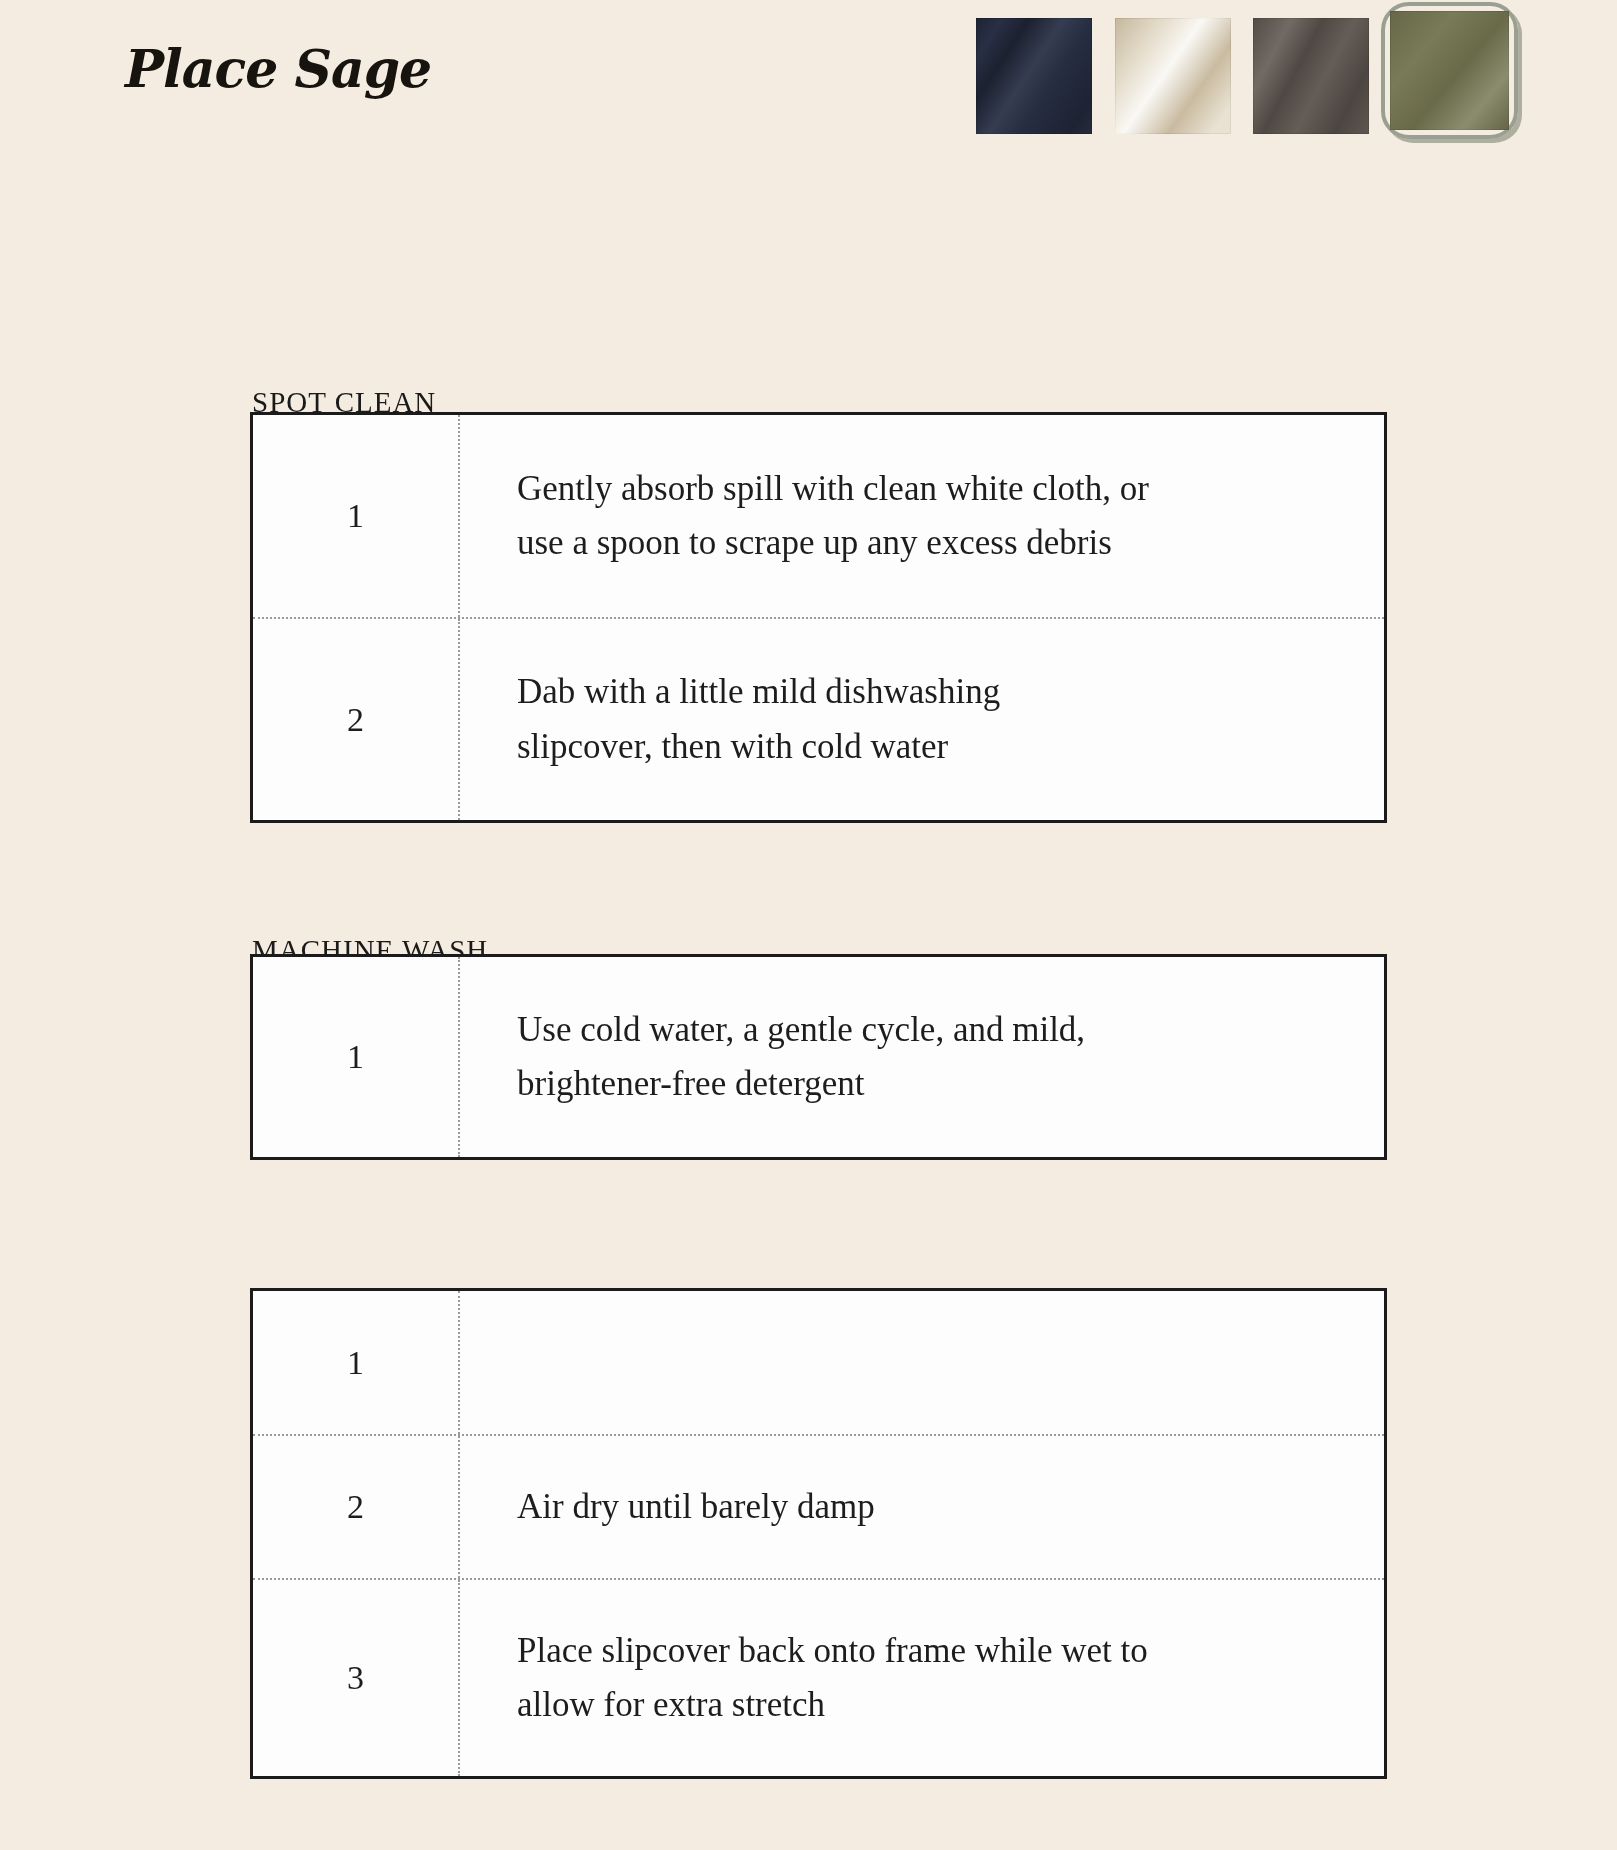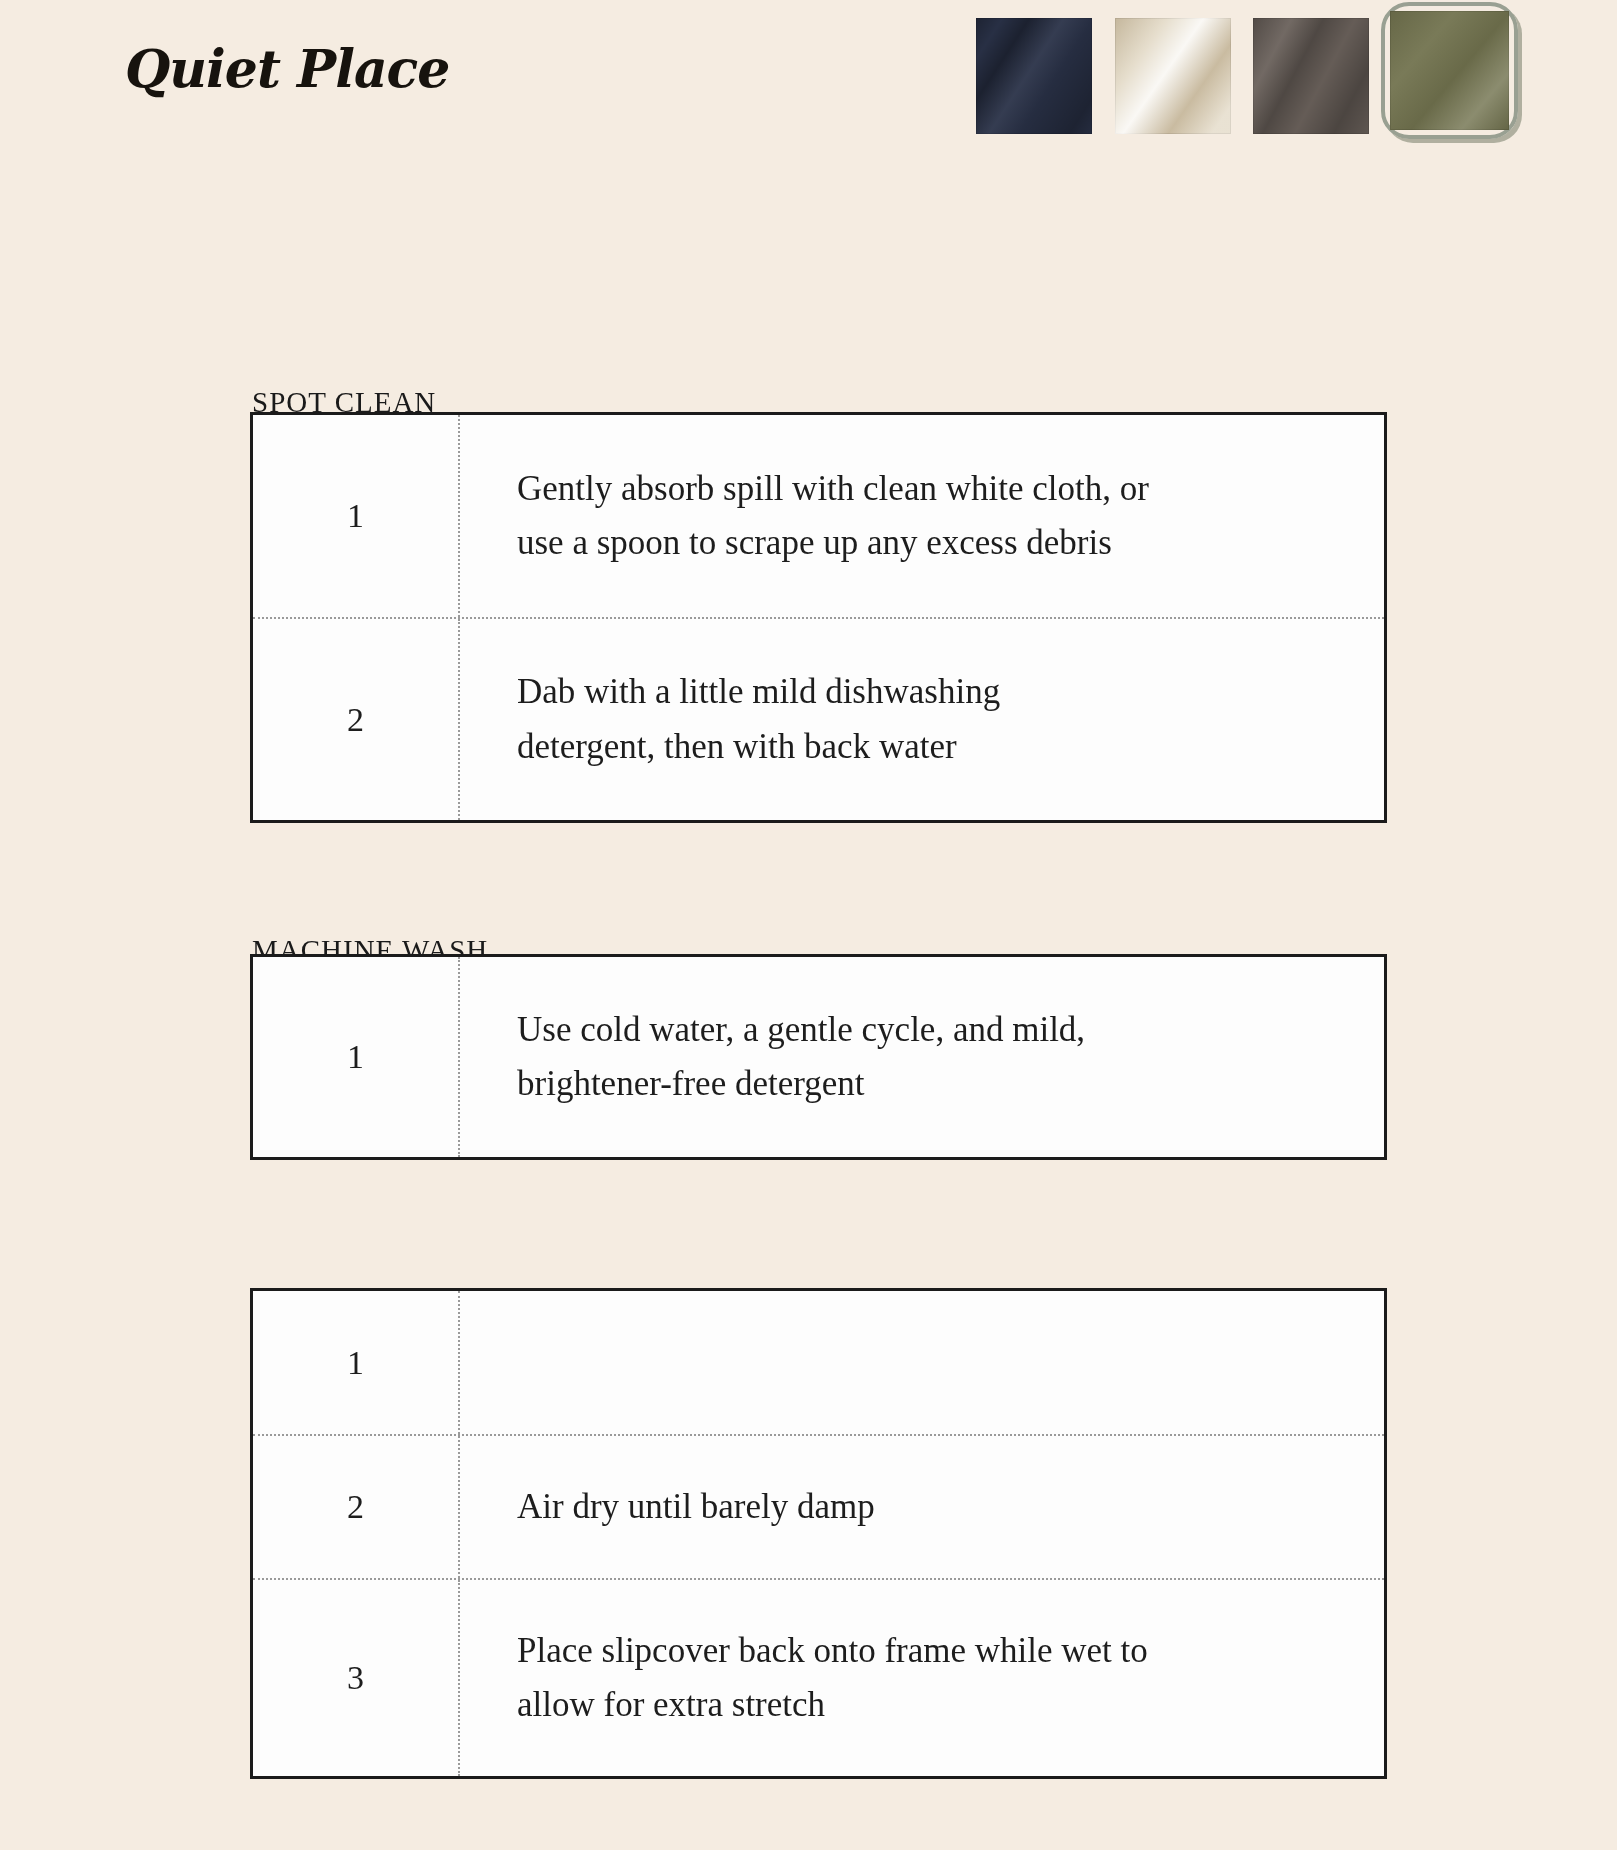--- a/index.html
+++ b/index.html
@@ -117,21 +117,21 @@
     line-height:1.55;
     color:#1d1d1d;
     white-space:pre-line;
   }
 </style>
 </head>
 <body>
 
 <div class="page" style="background-color: rgb(245, 236, 225);">
 
-  <div class="brand-title">Quiet Place</div>
+  <div class="brand-title">Place Sage</div>
 
   <div class="swatch swatch-pos-0" style="background-color: rgb(42, 50, 72);">
     <div class="texture texture-0"></div>
   </div>
   <div class="swatch swatch-pos-1" style="background-color: rgb(221, 210, 187);">
     <div class="texture texture-1"></div>
   </div>
   <div class="swatch swatch-pos-2" style="background-color: rgb(105, 96, 90);">
     <div class="texture texture-2"></div>
   </div>
@@ -144,21 +144,21 @@
   <div class="section-heading heading-0">SPOT CLEAN</div>
   <div class="care-table table-0">
       <div class="row" style="height: 202px;">
         <div class="cell-num">1</div>
         <div class="cell-text">Gently absorb spill with clean white cloth, or
 use a spoon to scrape up any excess debris</div>
       </div>
       <div class="row row-sep" style="height: 203px;">
         <div class="cell-num">2</div>
         <div class="cell-text">Dab with a little mild dishwashing
-detergent, then with back water</div>
+slipcover, then with cold water</div>
       </div>
     </div>
 
   <div class="section-heading heading-1">MACHINE WASH</div>
   <div class="care-table table-1">
       <div class="row" style="height: 200px;">
         <div class="cell-num">1</div>
         <div class="cell-text">Use cold water, a gentle cycle, and mild,
 brightener-free detergent</div>
       </div>

